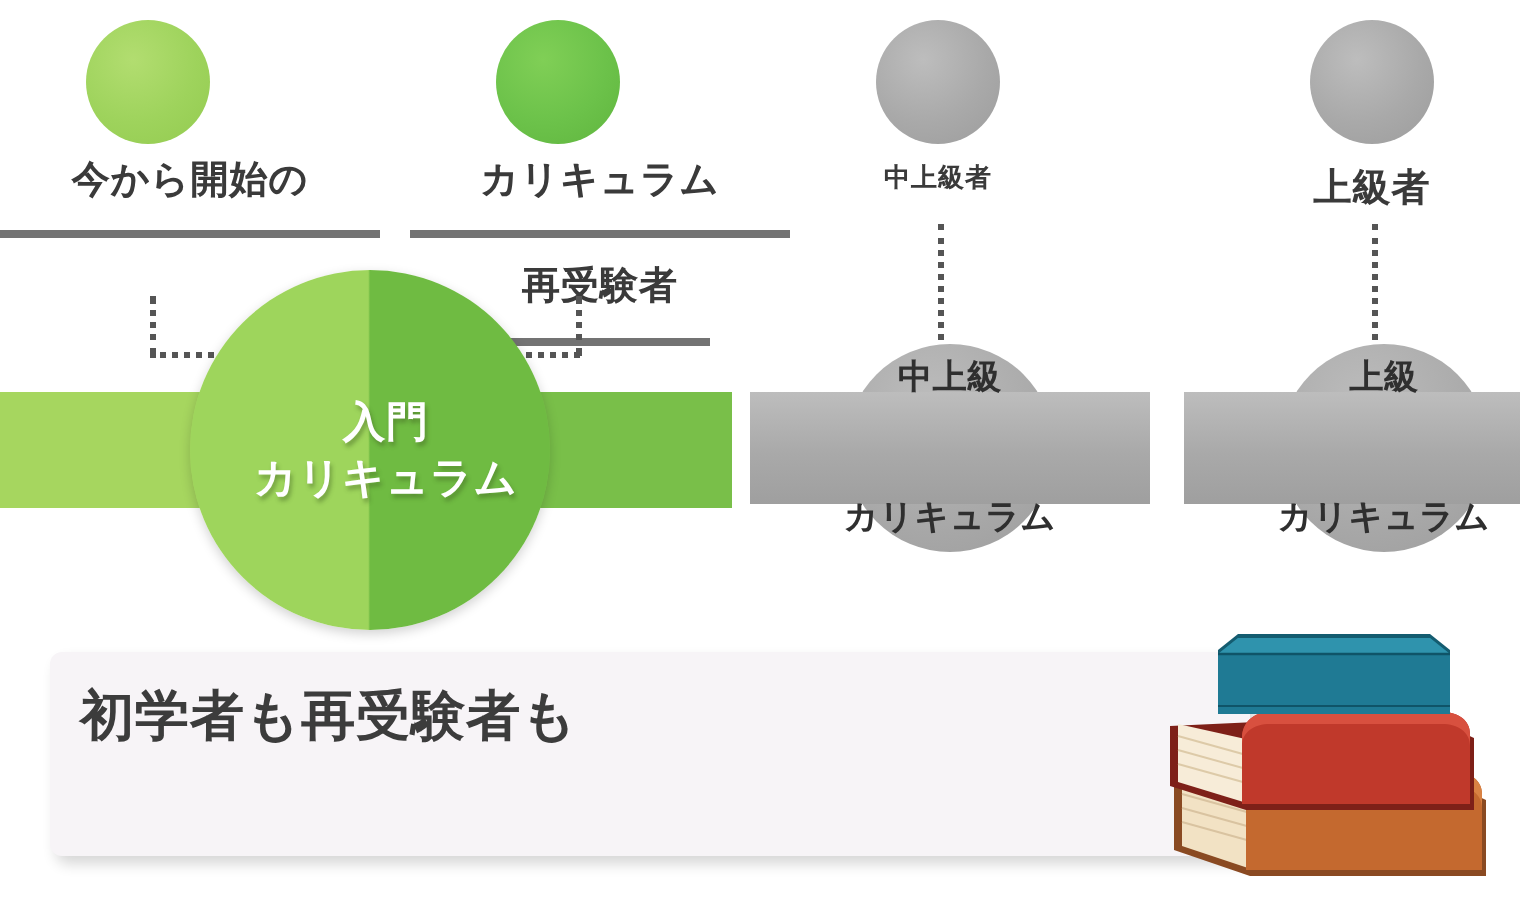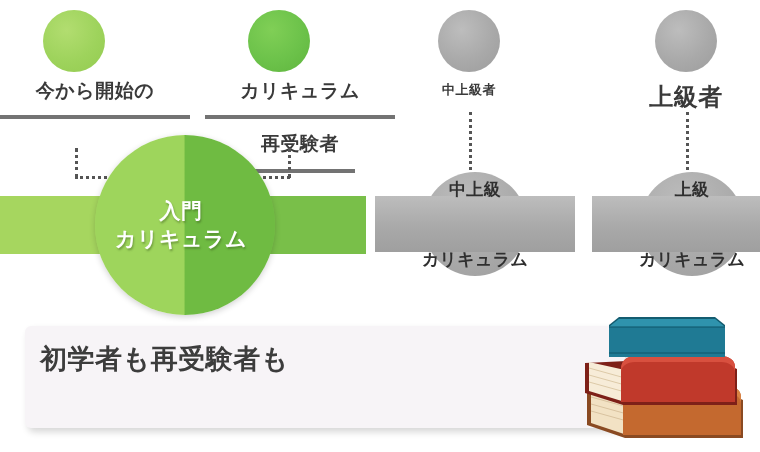--- a/index.html
+++ b/index.html
@@ -76,21 +76,21 @@
     left: 95px;
     top: 135px;
     width: 180px;
     height: 180px;
     border-radius: 50%;
     background: linear-gradient(to right, #9ed55c 0%, #9ed55c 49.5%, #6fbb42 50%, #6fbb42 100%);
     box-shadow: 0 2px 6px rgba(0,0,0,0.18);
   }
   .green-circle-label {
     position: absolute;
-    left: 91px;
+    left: 103px;
     top: 135px;
     width: 180px;
     height: 180px;
     display: flex;
     flex-direction: column;
     align-items: center;
     justify-content: center;
     color: #ffffff;
     font-weight: bold;
     font-size: 21px;
@@ -154,20 +154,21 @@
   .caption-text {
     position: absolute;
     left: 40px;
     top: 340px;
     color: #3c3c3c;
     font-weight: bold;
     font-size: 27px;
     line-height: 1.38;
     letter-spacing: 0.5px;
     white-space: nowrap;
+    font-family: Liberation Serif, serif;
   }
   .caption-text .cl { display: block; }
 
   
   .books {
     position: absolute;
     left: 565px;
     top: 305px;
     width: 190px;
     height: 140px;
@@ -193,21 +194,21 @@
   <div class="dot-line-v" style="left:288px; top:148px; height:30px;"></div>
   <div class="dot-line-h" style="left:252px; top:176px; width:38px;"></div>
 
   <div class="persona-dot dot-gray" style="left:438px; top:10px; width:62px; height:62px;"></div>
   <div class="persona-label" style="left:399px; top:82px; width:140px; font-size:13px;">
     <span class="ln">中上級者</span>
   </div>
   <div class="dot-line-v" style="left:469px; top:112px; height:58px;"></div>
 
   <div class="persona-dot dot-gray" style="left:655px; top:10px; width:62px; height:62px;"></div>
-  <div class="persona-label" style="left:616px; top:82px; width:140px; font-size:24px;">
+  <div class="persona-label" style="left:616px; top:82px; width:140px; font-size:19px;">
     <span class="ln">上級者</span>
   </div>
   <div class="dot-line-v" style="left:686px; top:112px; height:58px;"></div>
 
   <div class="green-bar"></div>
   <div class="green-circle"></div>
   <div class="green-circle-label">
     <span>入門</span>
     <span>カリキュラム</span>
   </div>

